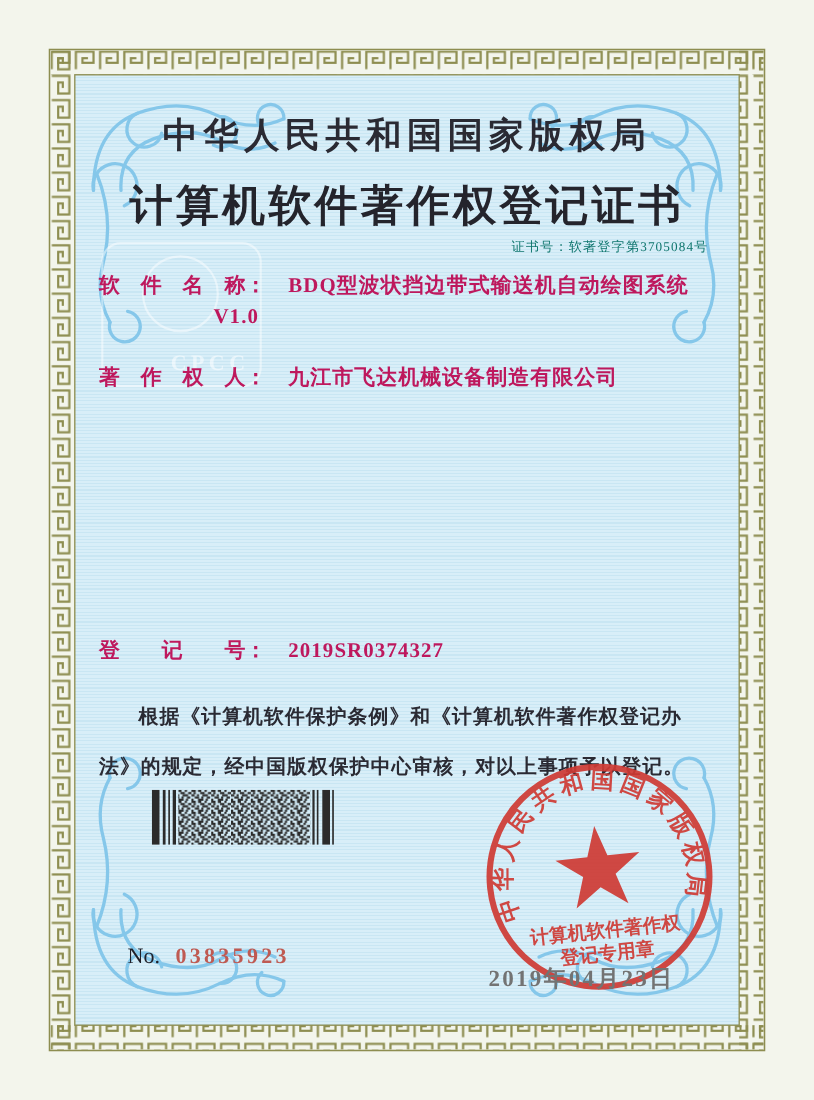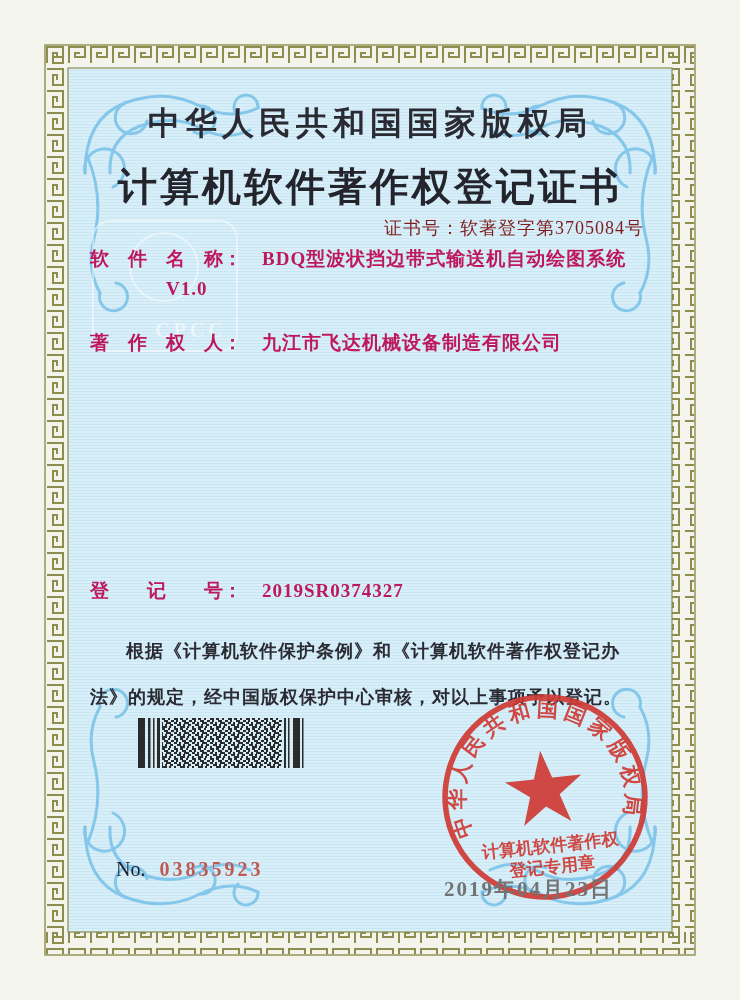--- a/index.html
+++ b/index.html
@@ -11,26 +11,26 @@
     background:
       repeating-linear-gradient(0deg,#c9e6f3 0px,#c9e6f3 1px,#d8eef8 1px,#d8eef8 3px);
   }
   .frame-svg{position:absolute;left:0;top:0;width:740px;height:1000px;pointer-events:none;}
   .content{position:absolute;left:68px;top:68px;width:604px;height:864px;color:#26262e;}
 
   .authority{position:absolute;top:34px;left:0;width:100%;text-align:center;
     font-size:32px;font-weight:bold;letter-spacing:5px;color:#2a2a33;}
   .cert-title{position:absolute;top:92px;left:0;width:100%;text-align:center;
     font-size:39px;font-weight:bold;letter-spacing:3px;color:#24242c;}
-  .cert-no{position:absolute;top:148px;right:28px;font-size:18px;color:#7f1d1d;letter-spacing:1px;text-align:center;}
+  .cert-no{position:absolute;top:148px;right:28px;font-size:12px;color:#0f766e;letter-spacing:1px;text-align:center;}
 
   .row{position:absolute;left:22px;font-size:19px;font-weight:bold;color:#be185d;white-space:nowrap;}
   .row .lbl{display:inline-block;width:172px;}
   .row .val{letter-spacing:1px;}
-  .row .val2{margin-left:76px;letter-spacing:1px;margin-top:6px;}
+  .row .val2{margin-left:104px;letter-spacing:1px;margin-top:6px;}
 
   .statement{position:absolute;top:560px;left:22px;right:26px;font-size:18px;
     font-weight:600;line-height:46px;text-indent:2em;color:#2a2a33;letter-spacing:1px;}
 
   .barcode{position:absolute;left:70px;top:650px;width:168px;height:50px;}
 
   .watermark{position:absolute;left:24px;top:152px;width:142px;height:128px;
     border:2px solid rgba(255,255,255,.85);border-radius:18px;opacity:.55;}
   .watermark .wm-circle{position:absolute;left:35px;top:10px;width:66px;height:66px;
     border:2px solid rgba(255,255,255,.85);border-radius:50%;}

